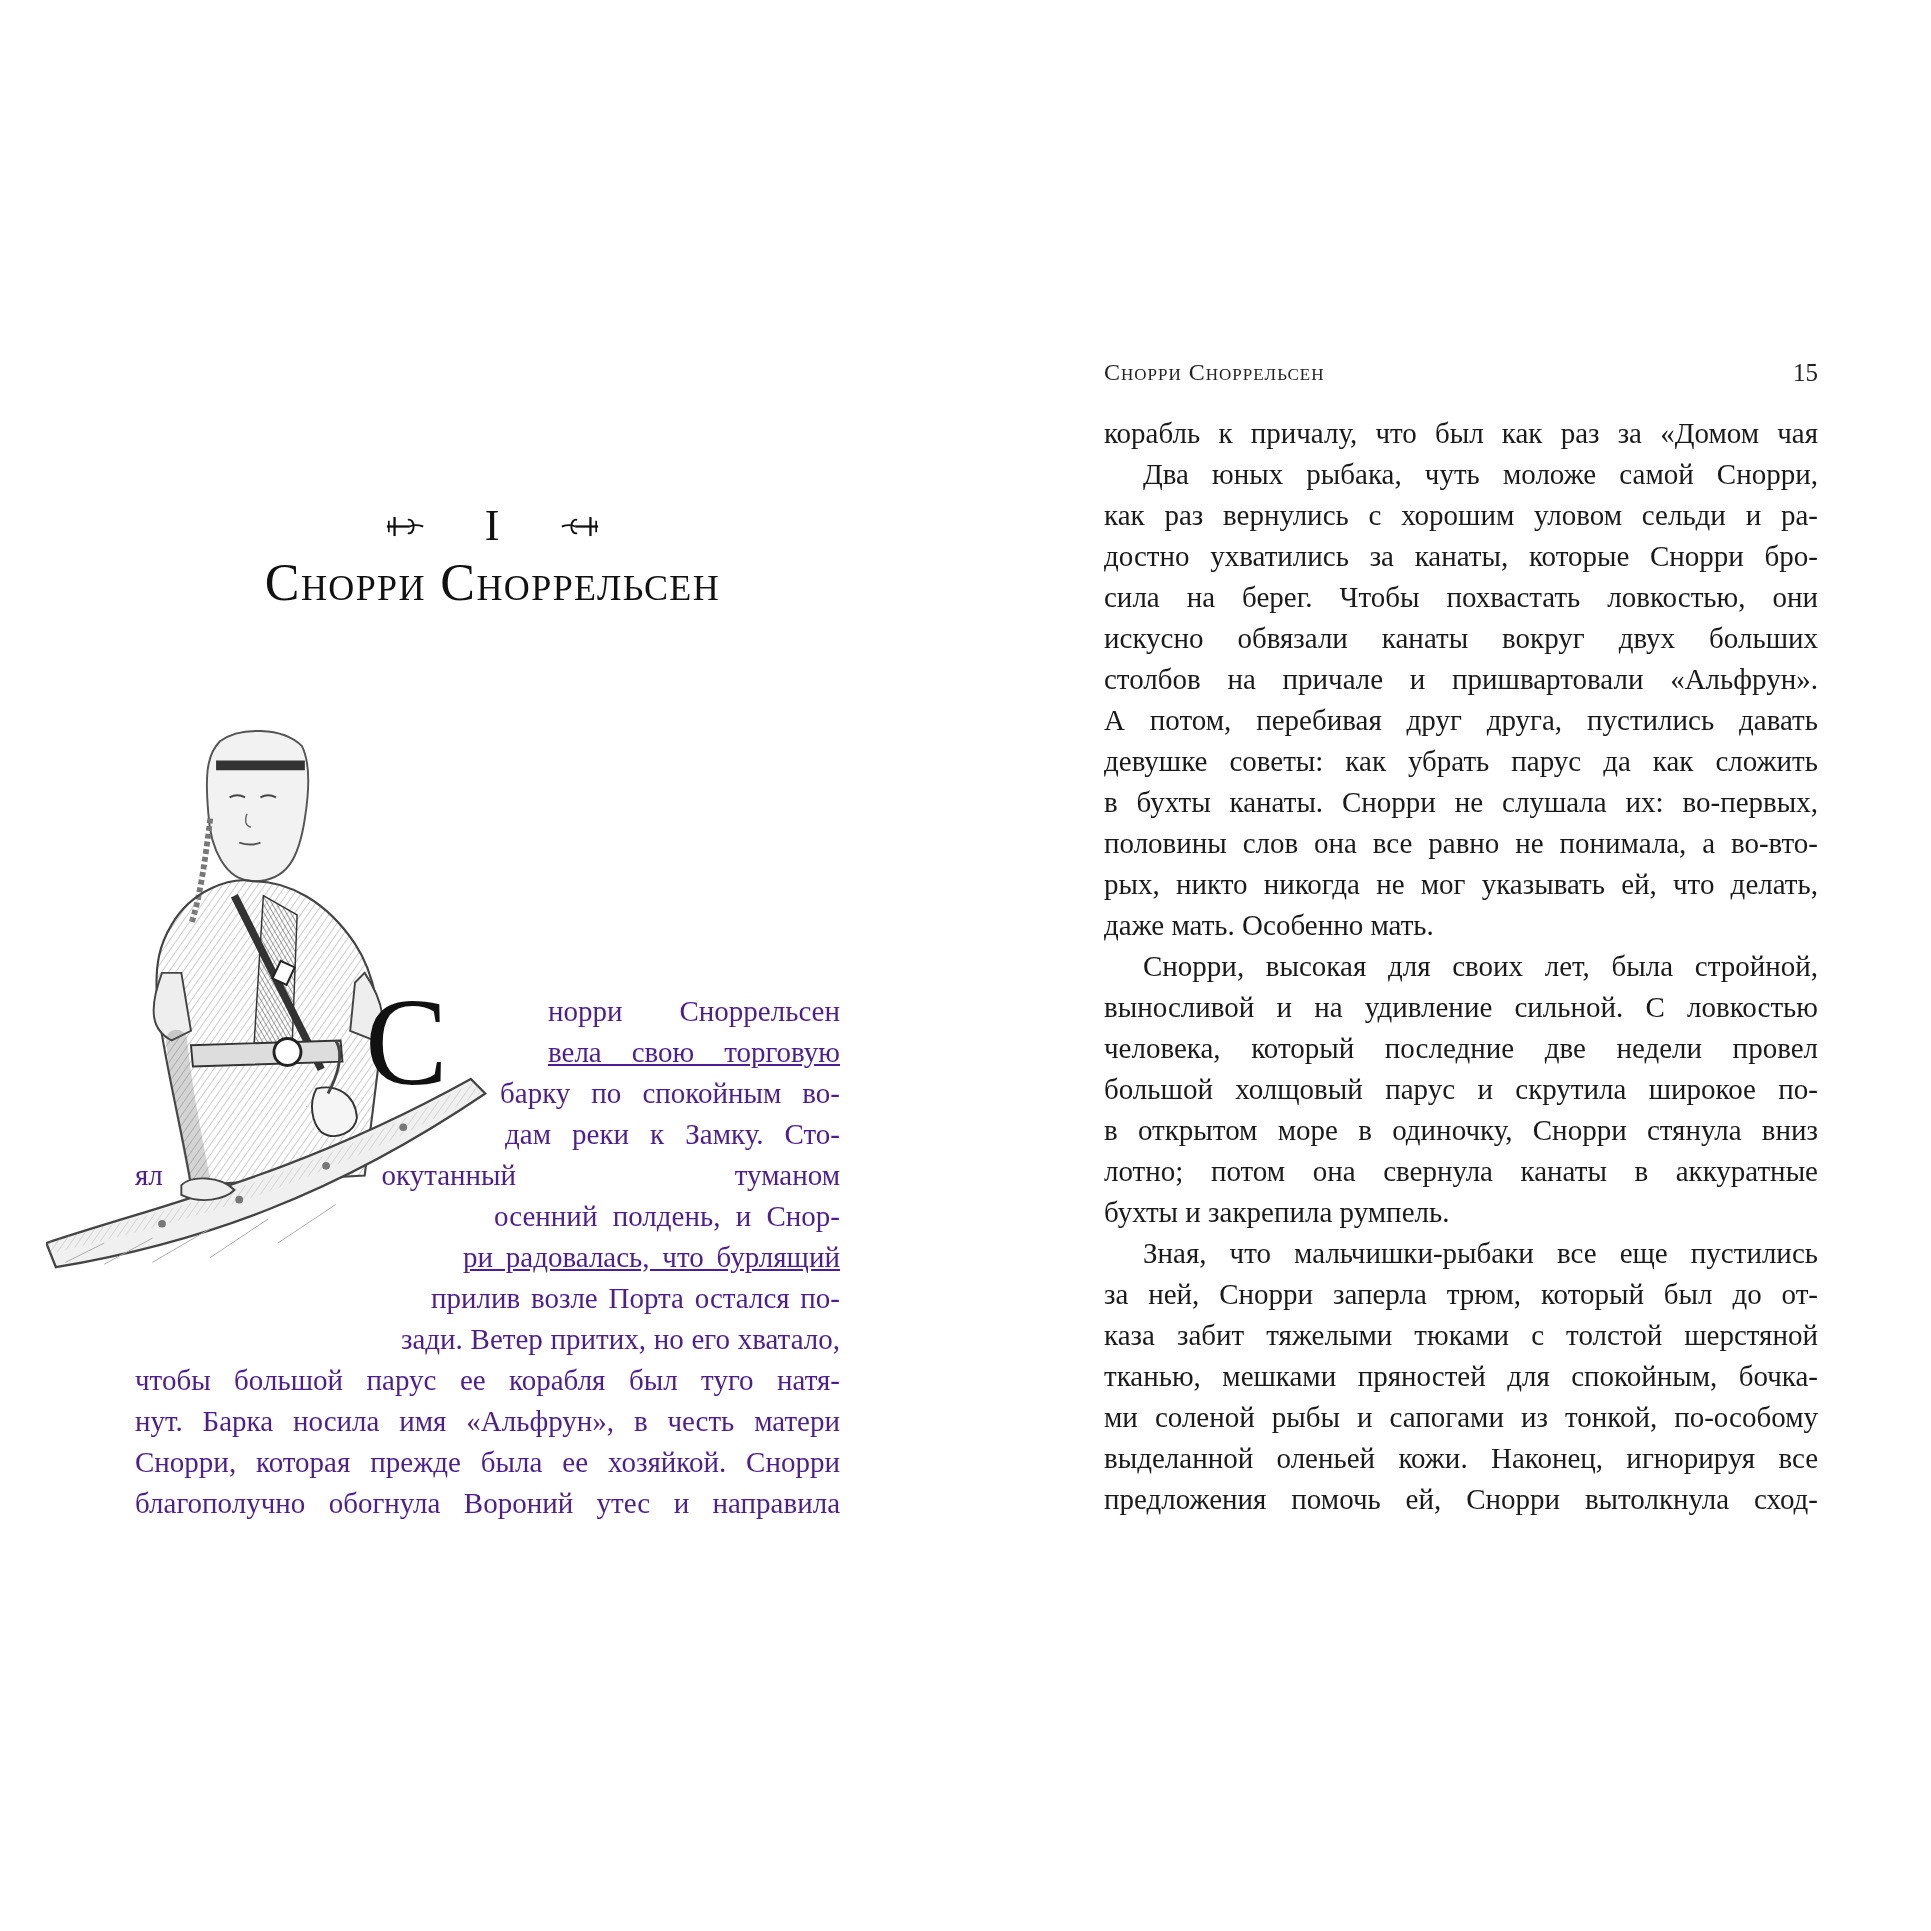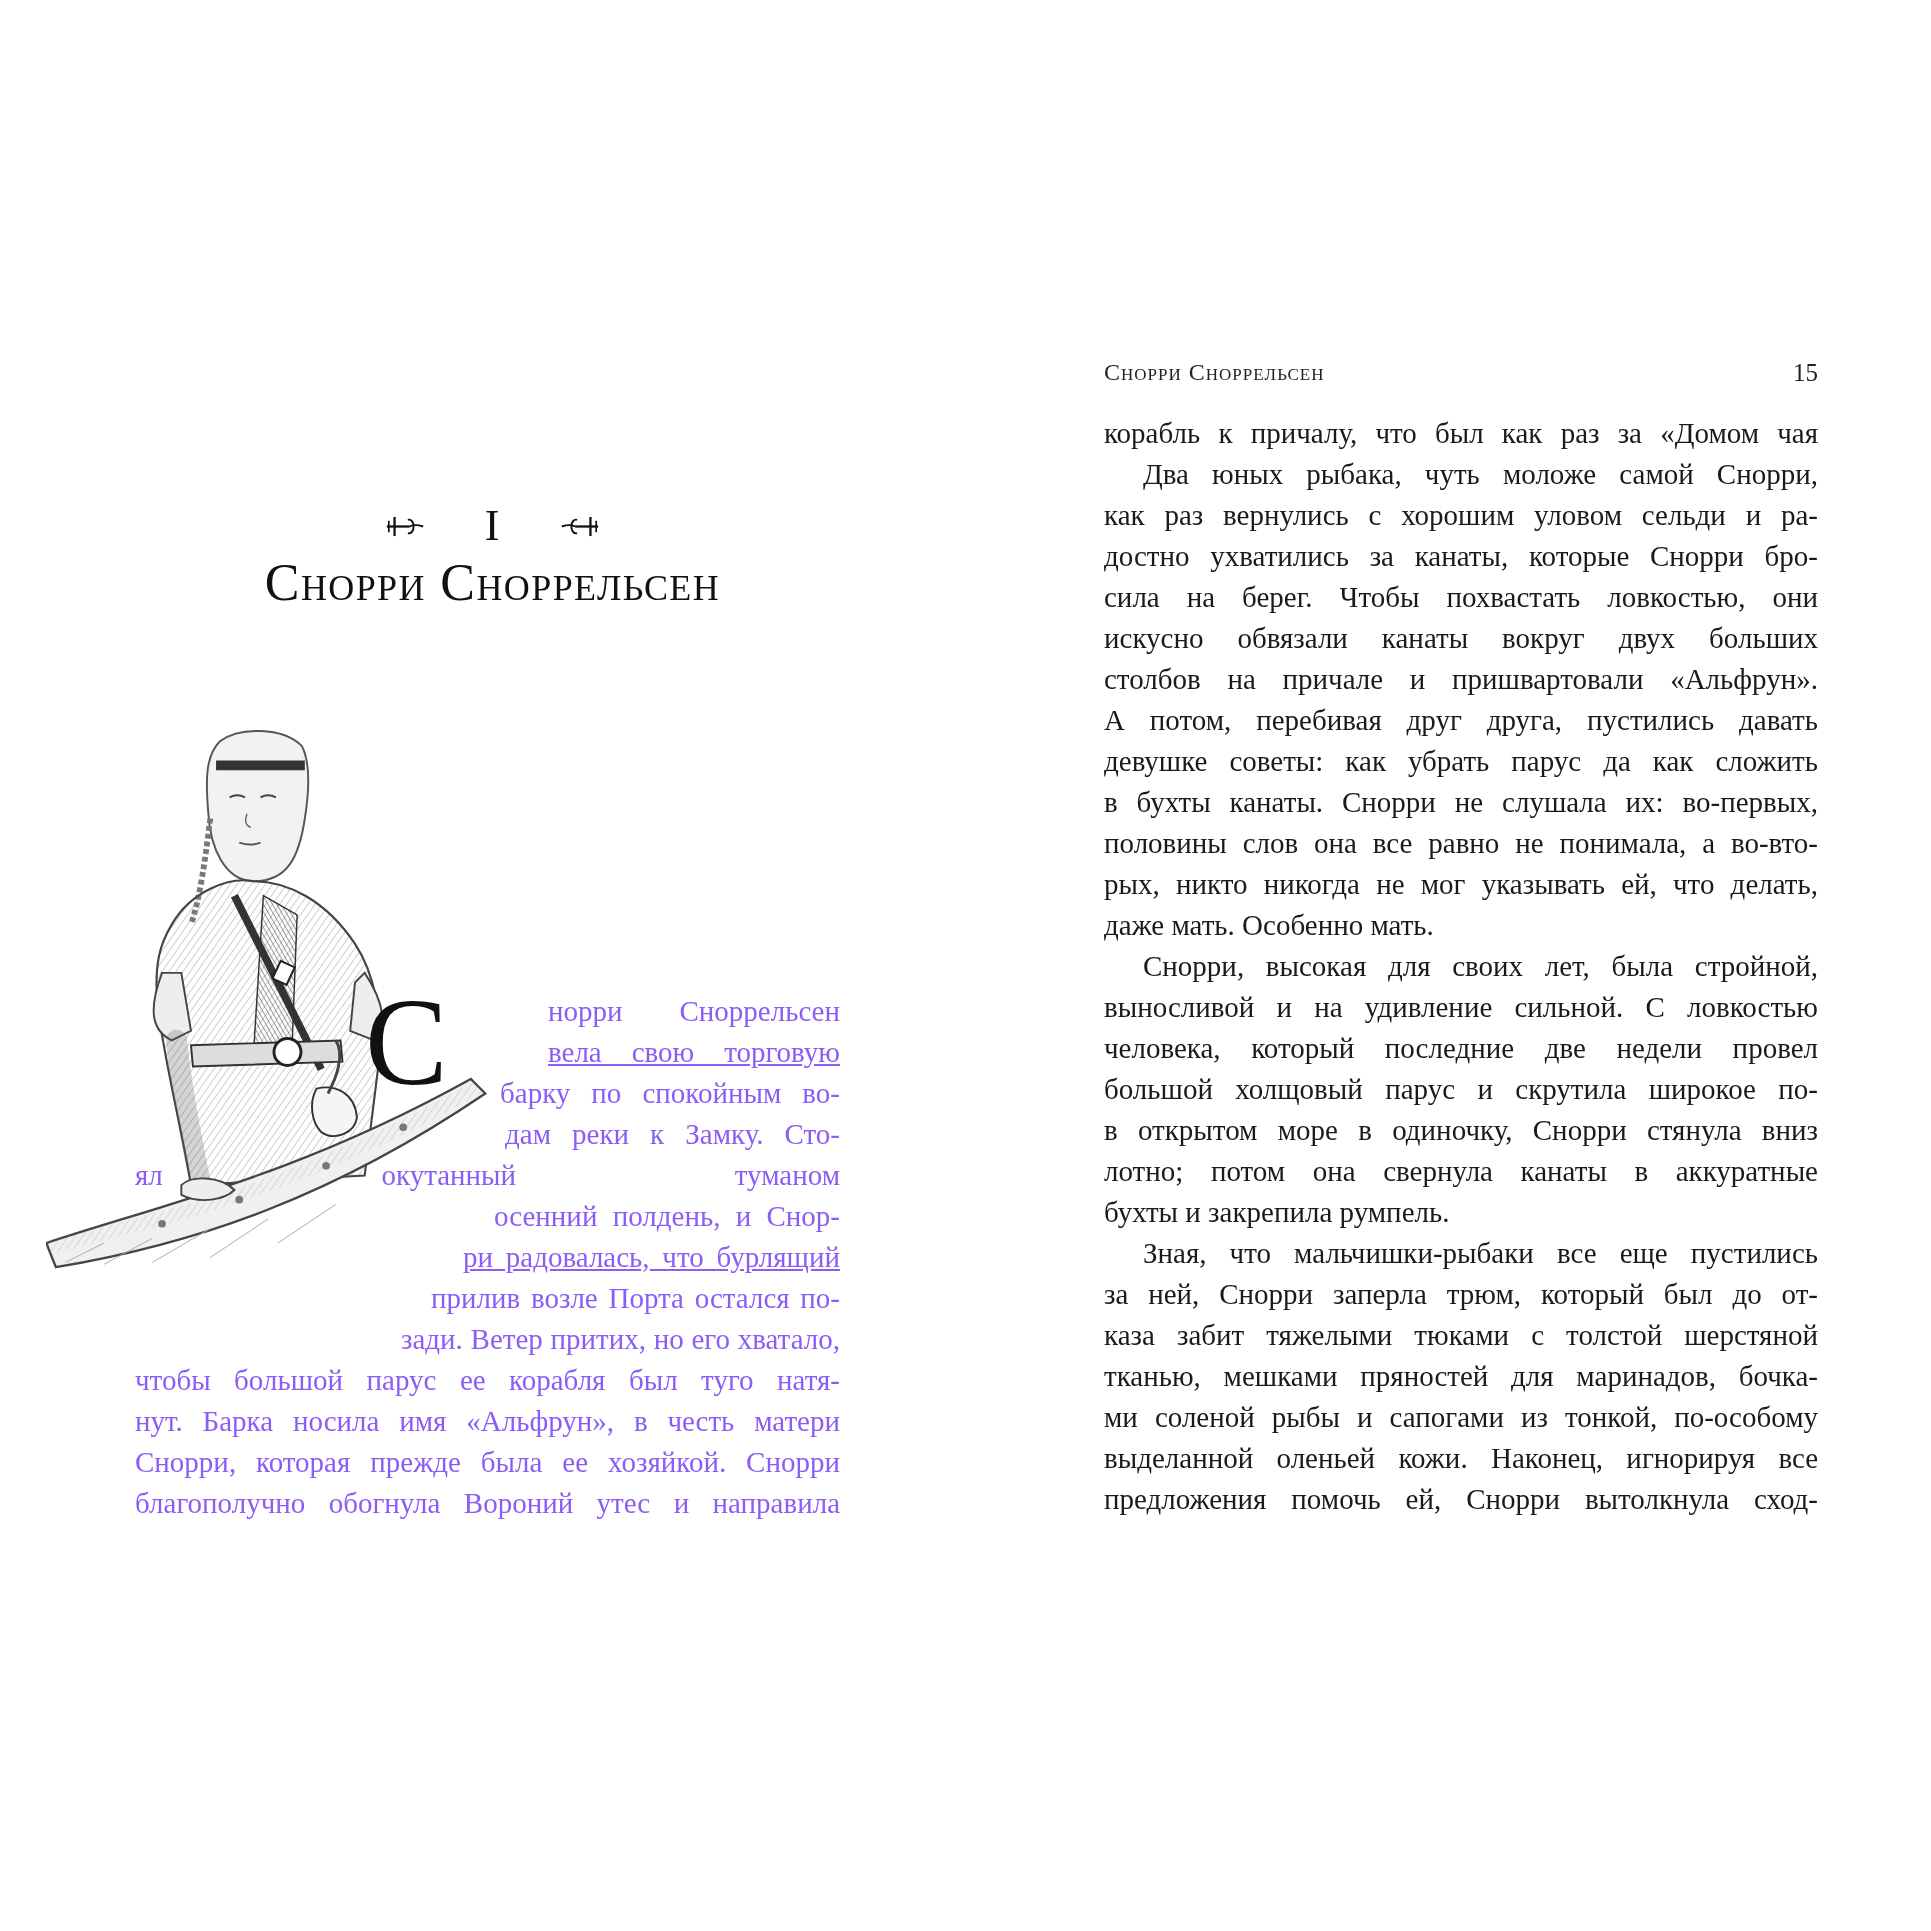--- a/index.html
+++ b/index.html
@@ -32,21 +32,21 @@
   }
 
   
   .illustration {
     position: absolute; left: 46px; top: 722px; width: 454px; height: 550px;
   }
 
   
   .left-text {
     position: absolute; left: 135px; top: 991px; width: 705px;
-    font-size: 29px; line-height: 41px; color: #8b5cf6;
+    font-size: 29px; line-height: 41px; color: #4c1d95;
   }
   .left-text .line { display: block; height: 41px; white-space: nowrap; }
   .left-text .line.just { text-align: justify; text-align-last: justify; }
   .dropcap {
     position: absolute; left: 365px; top: 994px;
     font-size: 124px; line-height: 97px; color: #111;
   }
 
   
   .running-head {
@@ -181,19 +181,19 @@
     <span class="line indent">Снорри, высокая для своих лет, была стройной,</span>
     <span class="line">выносливой и на удивление сильной. С ловкостью</span>
     <span class="line">человека, который последние две недели провел</span>
     <span class="line">большой холщовый парус и скрутила широкое по-</span>
     <span class="line">в открытом море в одиночку, Снорри стянула вниз</span>
     <span class="line">лотно; потом она свернула канаты в аккуратные</span>
     <span class="line last">бухты и закрепила румпель.</span>
     <span class="line indent">Зная, что мальчишки-рыбаки все еще пустились</span>
     <span class="line">за ней, Снорри заперла трюм, который был до от-</span>
     <span class="line">каза забит тяжелыми тюками с толстой шерстяной</span>
-    <span class="line">тканью, мешками пряностей для маринадов, бочка-</span>
+    <span class="line">тканью, мешками пряностей для спокойным, бочка-</span>
     <span class="line">ми соленой рыбы и сапогами из тонкой, по-особому</span>
     <span class="line">выделанной оленьей кожи. Наконец, игнорируя все</span>
     <span class="line">предложения помочь ей, Снорри вытолкнула сход-</span>
   </div>
 </div>
 
 
 </body></html>

